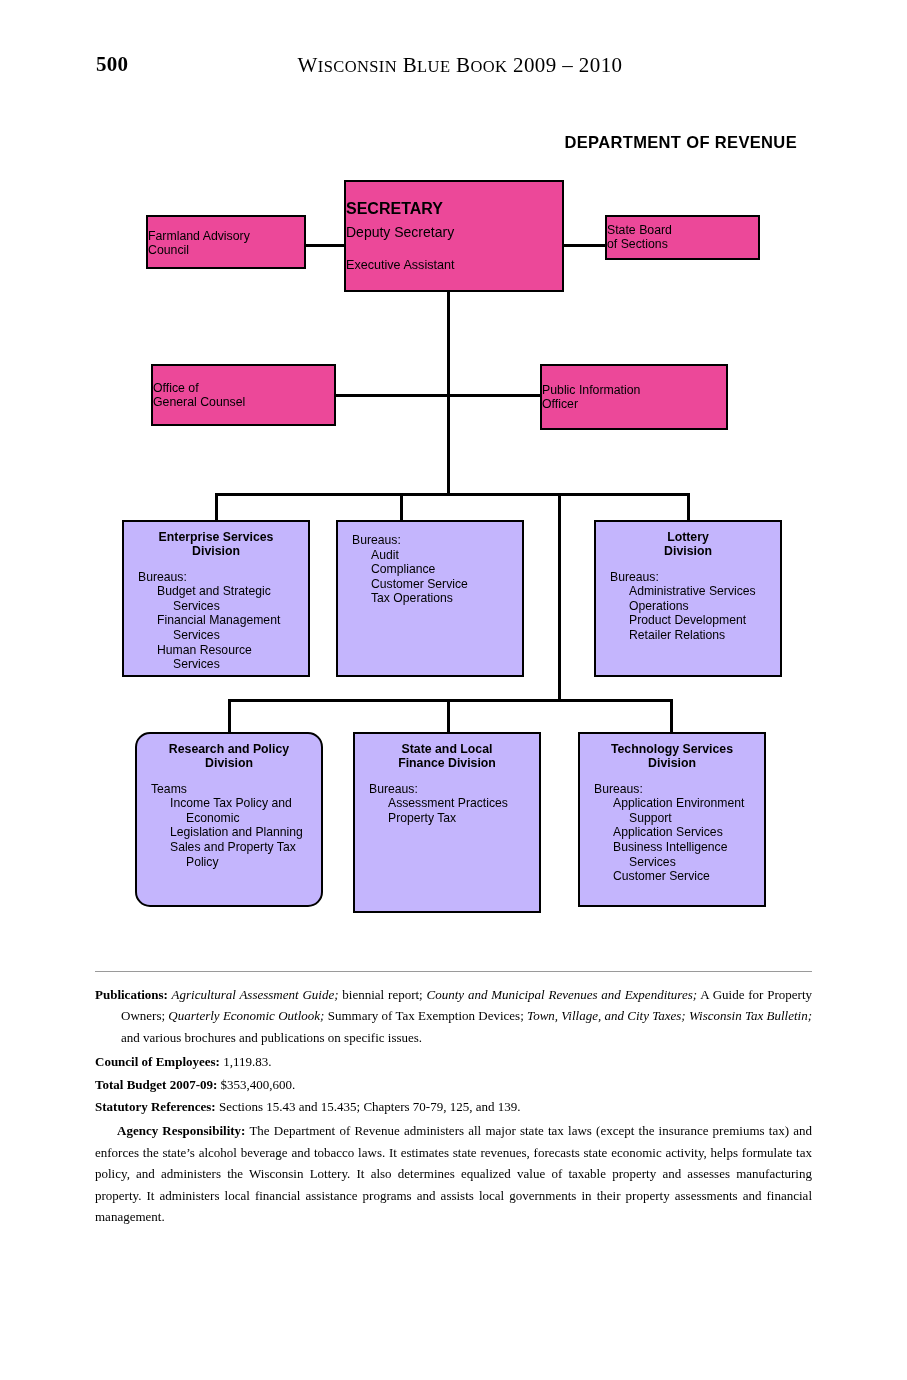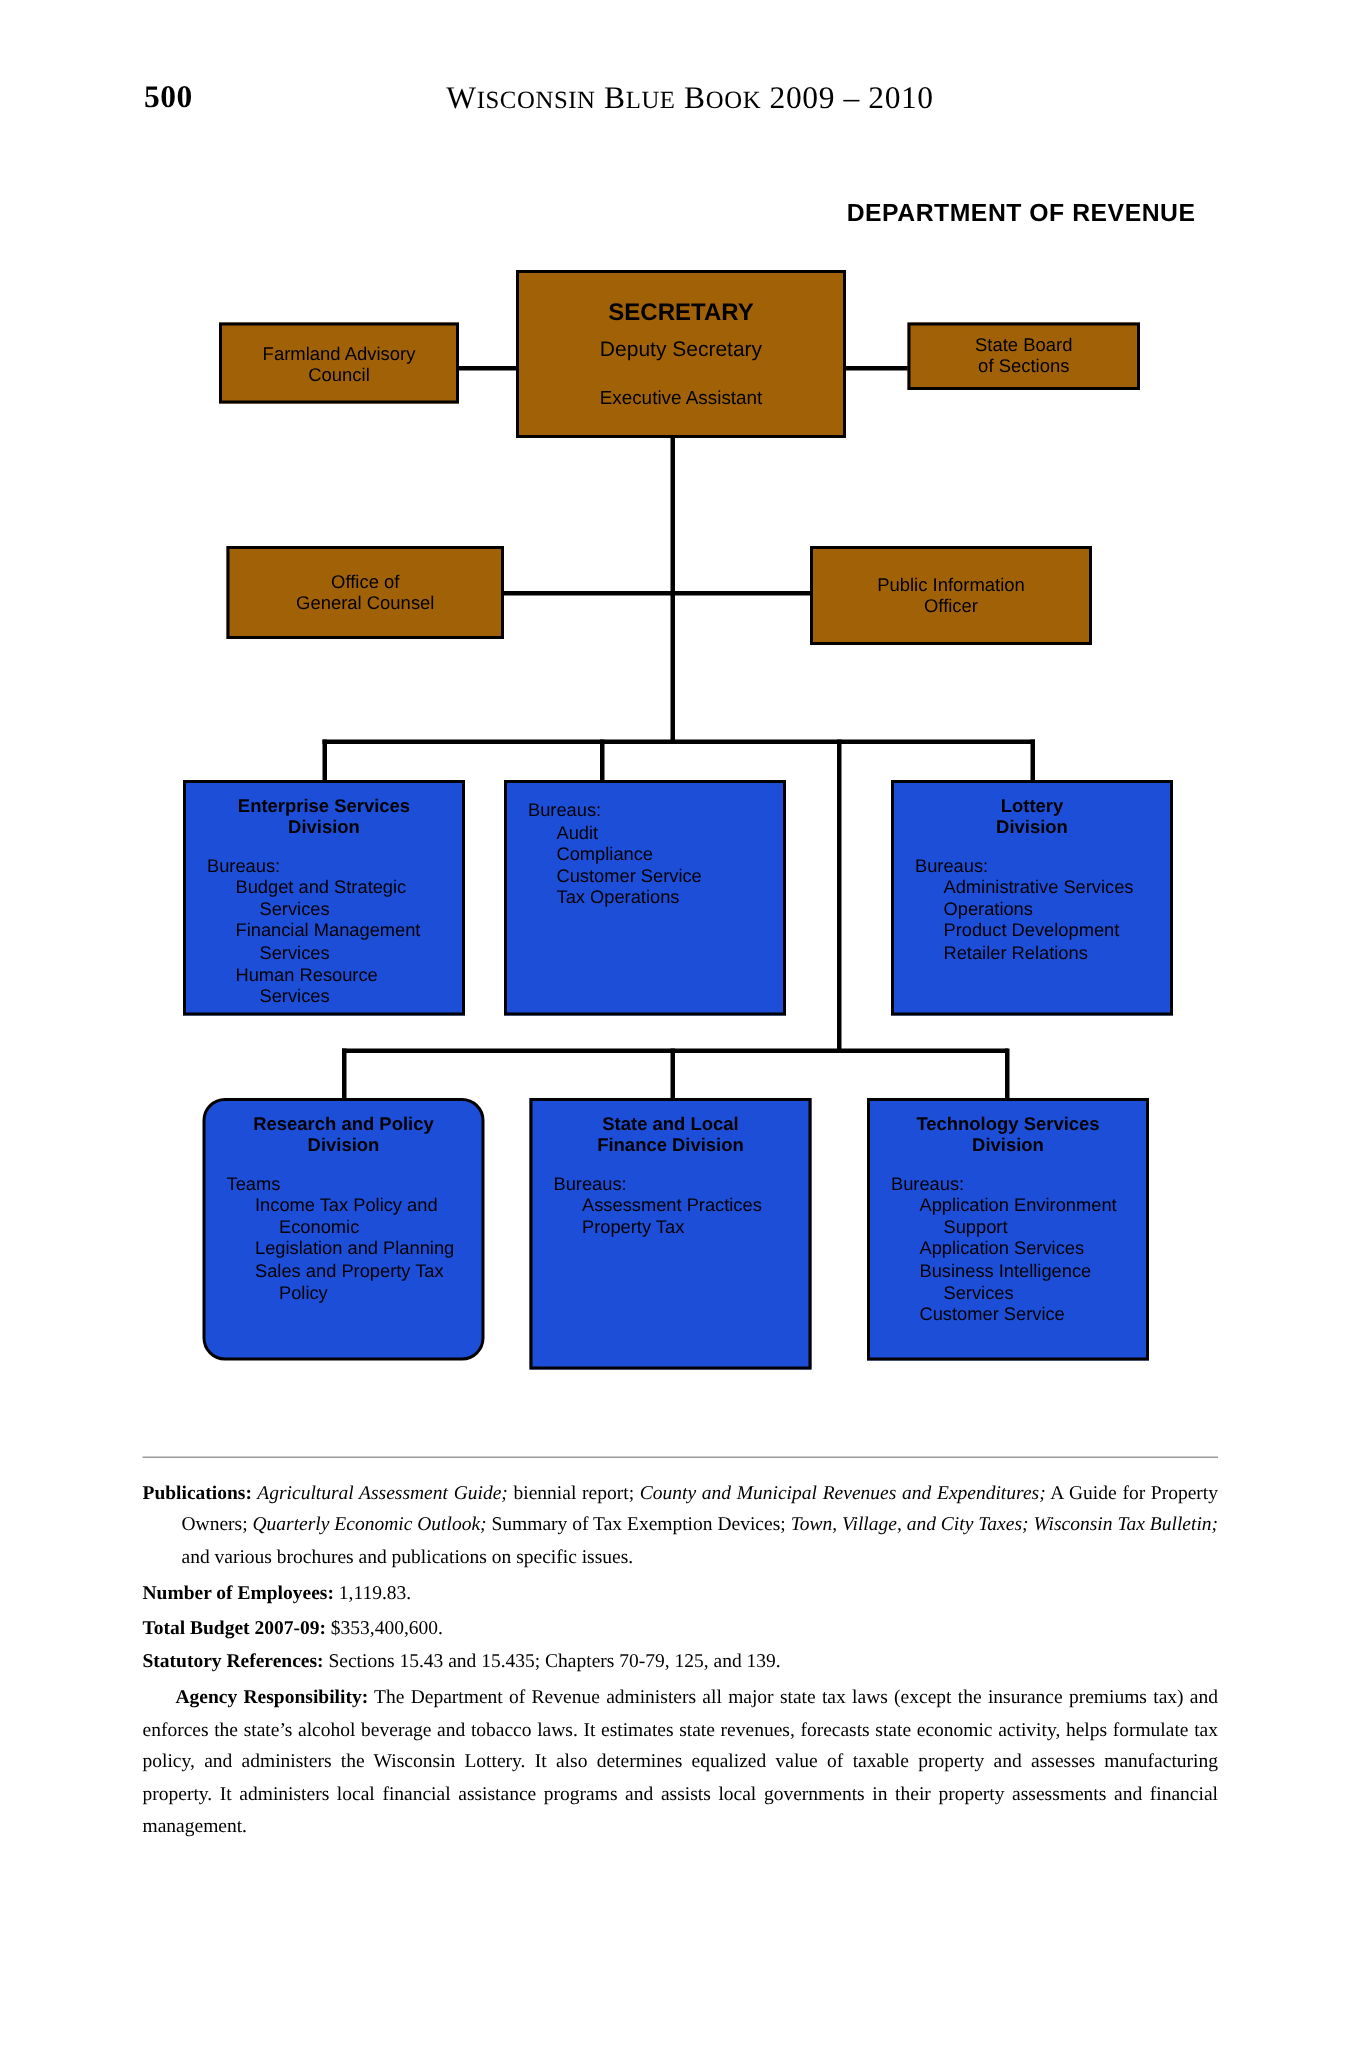--- a/index.html
+++ b/index.html
@@ -17,27 +17,27 @@
   #head-title{position:absolute;left:180px;top:1px;width:560px;text-align:center;
     font-family:"Liberation Serif",serif;font-size:21px;letter-spacing:.4px;white-space:nowrap;}
   #head-title .sc{font-size:16.5px;}
 
   
   #orgchart{position:absolute;left:0;top:0;width:907px;height:960px;
     font-family:"Liberation Sans", sans-serif;}
   #dept-title{position:absolute;right:110px;top:133px;font-size:16.5px;font-weight:bold;
     letter-spacing:.35px;white-space:nowrap;}
 
-  .nodebox{position:absolute;box-sizing:border-box;border:2.5px solid #000;background:#a16207;
-    text-align:center;z-index:3;}
+  .nodebox{position:absolute;box-sizing:border-box;border:2.5px solid #000;background:#ec4899;
+    text-align:left;z-index:3;}
   .nodebox .ttl{font-size:12.3px;line-height:13.6px;}
   .nodebox .ttl.b{font-weight:bold;}
 
   
-  .divbox{position:absolute;box-sizing:border-box;border:2.5px solid #000;background:#1d4ed8;z-index:3;}
+  .divbox{position:absolute;box-sizing:border-box;border:2.5px solid #000;background:#c4b5fd;z-index:3;}
   .divbox .dhead{text-align:center;font-weight:bold;font-size:12.3px;line-height:13.8px;
     margin-top:9px;}
   .divbox .dsub{margin-top:11px;margin-left:14px;font-size:12.2px;line-height:14.6px;}
   .divbox .dsub .lbl{display:block;}
   .divbox .dsub ul{list-style:none;margin:0;padding:0 0 0 19px;}
   .divbox .dsub li{font-size:12.2px;line-height:14.6px;}
   .divbox .dsub li .cont{display:block;padding-left:16px;}
 
   .line{position:absolute;background:#000;z-index:1;}
   .vl{width:2.5px;}
@@ -202,21 +202,21 @@
 
 </div>
 
 <div id="rule"></div>
 
 <div id="body-text">
   <p id="publications" class="hang">
     <span class="runin">Publications:</span><span id="publications-segments"><span class="it"> Agricultural Assessment Guide;</span><span> biennial report; </span><span class="it">County and Municipal Revenues and Expenditures;</span><span> A Guide for Property Owners; </span><span class="it">Quarterly Economic Outlook;</span><span> Summary of Tax Exemption Devices; </span><span class="it">Town, Village, and City Taxes; Wisconsin Tax Bulletin;</span><span> and various brochures and publications on specific issues.</span></span>
   </p>
   <p id="employees" class="hang">
-    <span class="runin">Number of Employees:</span><span> 1,119.83.</span>
+    <span class="runin">Council of Employees:</span><span> 1,119.83.</span>
   </p>
   <p id="budget" class="hang">
     <span class="runin">Total Budget 2007-09:</span><span> $353,400,600.</span>
   </p>
   <p id="statutory" class="hang">
     <span class="runin">Statutory References:</span><span> Sections 15.43 and 15.435; Chapters 70-79, 125, and 139.</span>
   </p>
   <p id="agency" class="indent">
     <span class="runin">Agency Responsibility:</span><span> The Department of Revenue administers all major state tax laws (except the insurance premiums tax) and enforces the state’s alcohol beverage and tobacco laws. It estimates state revenues, forecasts state economic activity, helps formulate tax policy, and administers the Wisconsin Lottery.  It also determines equalized value of taxable property and assesses manufacturing property.  It administers local financial assistance programs and assists local governments in their property assessments and financial management.</span>
   </p>

